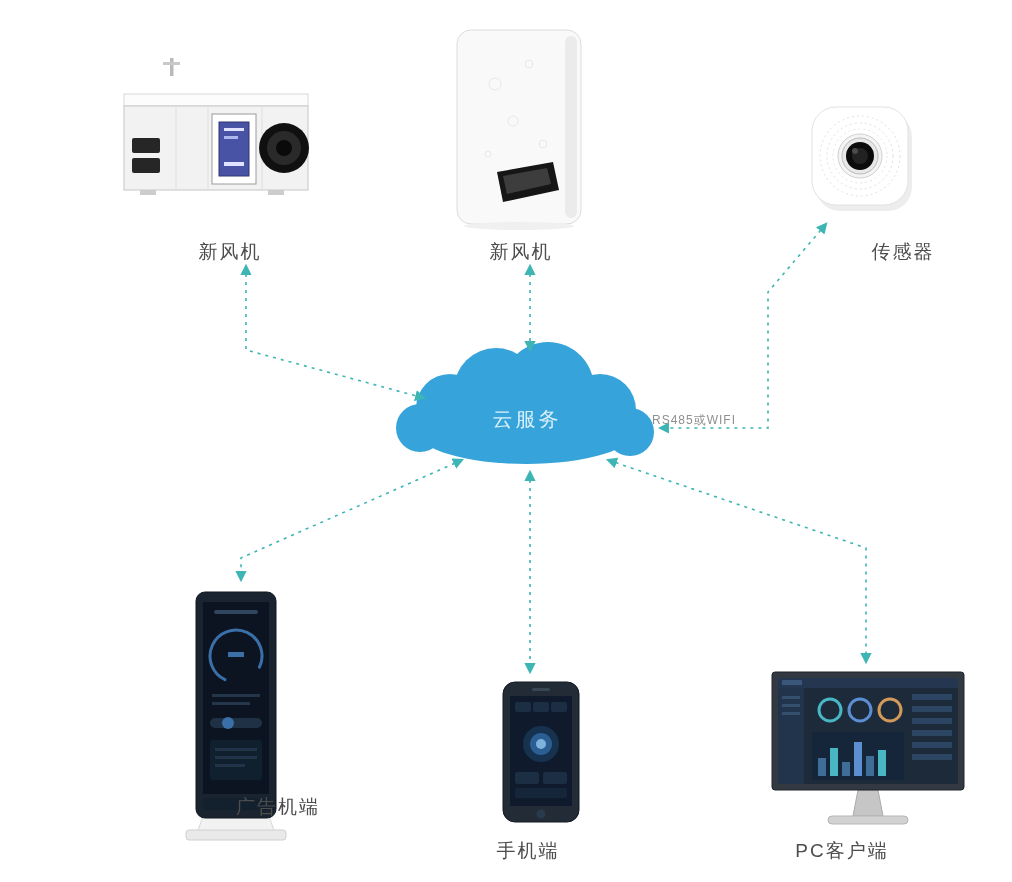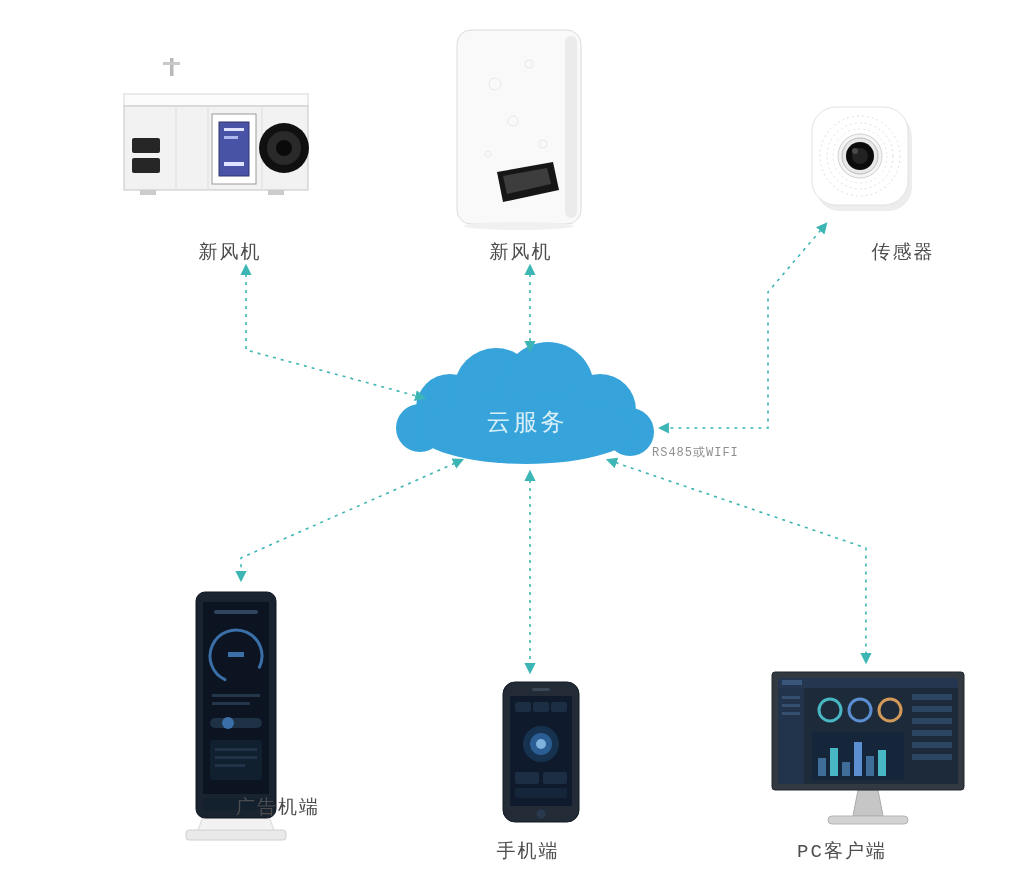--- a/index.html
+++ b/index.html
@@ -1,36 +1,36 @@
 <!DOCTYPE html>
 <html><head>
 <meta charset="utf-8">
 <style>
   html,body{margin:0;padding:0;background:#fff;}
   .canvas{
     position:relative;
     width:1012px;height:882px;
     background:#ffffff;
-    font-family:Liberation Mono, monospace;
+    font-family:Liberation Sans, sans-serif;
     overflow:hidden;
   }
   .layer{position:absolute;left:0;top:0;}
   .device{position:absolute;}
   .node-label{
     position:absolute;
     transform:translateX(-50%);
     font-size:19px;
     letter-spacing:2px;
     color:#4d4d4d;
     white-space:nowrap;
   }
   .cloud-label{
     position:absolute;
     transform:translateX(-50%);
-    font-size:24px;
+    font-size:20px;
     letter-spacing:3px;
     color:#d8eff9;
     white-space:nowrap;
   }
   .conn-note{
     position:absolute;
     font-size:12px;
     color:#8f8f8f;
     letter-spacing:1px;
     white-space:nowrap;
@@ -189,18 +189,18 @@
       <rect x="84" y="72" width="8" height="34" fill="#5b8fd2"></rect>
       <rect x="96" y="86" width="8" height="20" fill="#3e6d9a"></rect>
       <rect x="108" y="80" width="8" height="26" fill="#49b6c4"></rect>
     </svg>
   </div>
 
   <div class="node-label" style="left:230px;top:239px;">新风机</div>
   <div class="node-label" style="left:521px;top:239px;">新风机</div>
   <div class="node-label" style="left:863px;top:239px;margin-left:40px;">传感器</div>
   <div class="cloud-label" style="left:527px;top:406px;">云服务</div>
-  <div class="conn-note" style="left:652px;top:444px;text-align:center;">RS485或WIFI</div>
+  <div class="conn-note" style="left:652px;top:412px;text-align:center;">RS485或WIFI</div>
   <div class="node-label" style="left:236px;top:794px;margin-left:42px;">广告机端</div>
   <div class="node-label" style="left:528px;top:838px;">手机端</div>
   <div class="node-label" style="left:842px;top:838px;">PC客户端</div>
 
 </div>
 
 </body></html>

